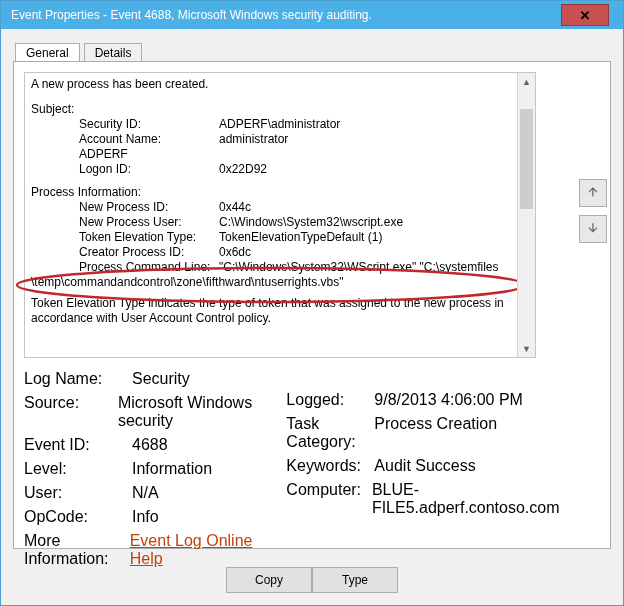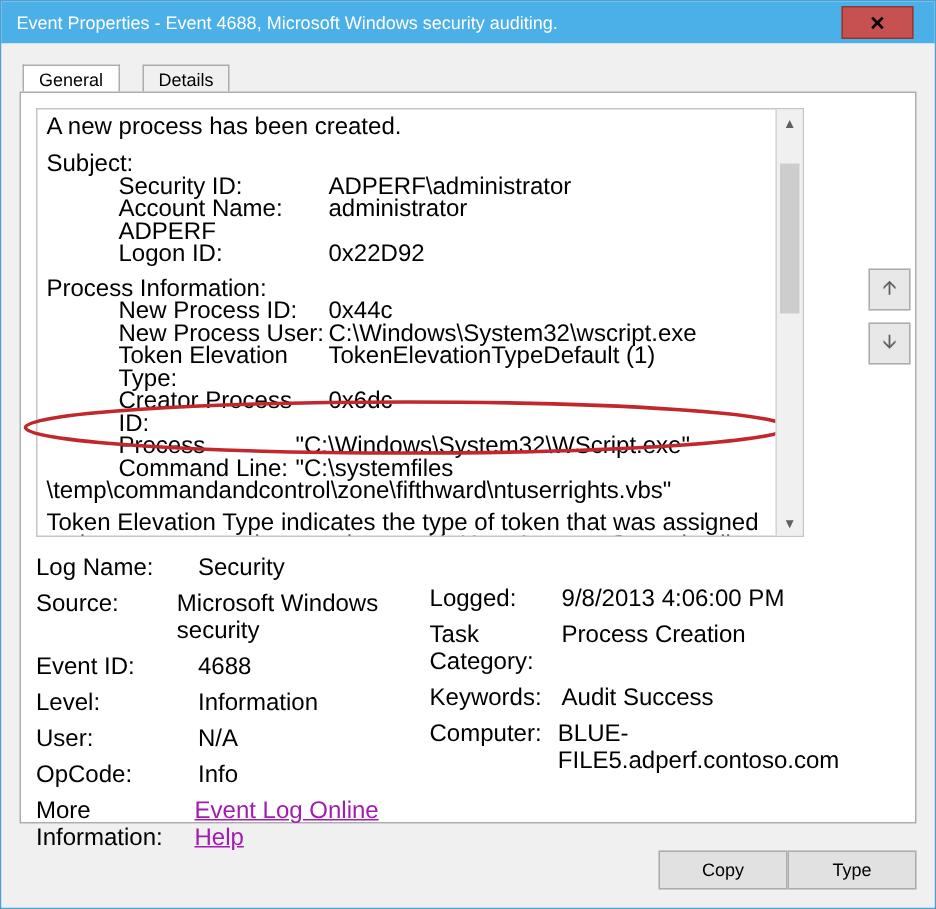--- a/index.html
+++ b/index.html
@@ -3,50 +3,50 @@
 <meta charset="utf-8">
 <style>
   html,body{margin:0;padding:0;font-family:"Segoe UI",Tahoma,sans-serif;font-size:12px;color:#000;background:#fff}
   .window{width:624px;height:606px;box-sizing:border-box;border:1px solid #4ba0d0;background:#fff;position:relative}
   .titlebar{height:28px;background:#4cb0e8;color:#fff;display:flex;align-items:center;padding:0 12px 0 10px;font-size:12px;position:relative}
   .titlebar .title{flex:1;white-space:nowrap}
   .titlebar .close{width:46px;height:20px;background:#c75050;color:#000;display:flex;align-items:center;justify-content:center;font-family:Arial;font-weight:bold;font-size:13px;margin-right:2px;border:1px solid #8e3a3a}
   .client{position:absolute;top:28px;bottom:0;left:0;right:0;background:#f0f0f0;padding:10px 12px 10px 12px;box-sizing:border-box}
   
   .tabstrip{display:flex;align-items:flex-end;height:22px;margin-left:2px}
-  .tab{background:#fff;border:1px solid #acacac;border-bottom:none;padding:2px 10px;font-size:12px;margin-right:15px;position:relative;top:1px}
+  .tab{background:#fff;border:1px solid #acacac;border-bottom:none;padding:2px 10px;font-size:12px;margin-right:4px;position:relative;top:1px}
   .tab.inactive{background:#f0f0f0;top:2px;border-bottom:1px solid #acacac}
   .tabpanel{background:#fff;border:1px solid #acacac;padding:10px 10px 14px 10px;box-sizing:border-box;position:relative}
   
   .descbox{border:1px solid #c5c5c5;height:284px;position:relative;background:#fff}
-  .desc-content{position:absolute;top:0;left:0;right:18px;bottom:0;padding:4px 6px 4px 6px;font-size:16px;line-height:15px;overflow:hidden}
+  .desc-content{position:absolute;top:0;left:0;right:18px;bottom:0;padding:4px 6px 4px 6px;font-size:12px;line-height:15px;overflow:hidden}
   .desc-scroll{position:absolute;top:0;right:0;bottom:0;width:17px;background:#f0f0f0;border-left:1px solid #d4d4d4}
   .desc-scroll .arrow{position:absolute;left:0;right:0;height:17px;display:flex;align-items:center;justify-content:center;font-size:9px;color:#606060}
   .desc-scroll .arrow.up{top:0}
   .desc-scroll .arrow.down{bottom:0}
   .desc-scroll .thumb{position:absolute;left:2px;right:2px;top:36px;height:100px;background:#cdcdcd}
   .row{display:flex}
   .indent1{padding-left:48px}
   .lbl{width:140px}
   .section-title{margin-top:8px}
   .cmdline{position:relative}
   .explain{margin-top:6px}
   
   .grid{display:flex;margin-top:12px;font-size:16px}
   .gcol{display:flex;flex-direction:column;gap:6px}
   .gcol .grow{display:flex}
   .gcol .gl{}
   .gcol .gv{}
-  .link{color:#a21caf;text-decoration:underline}
+  .link{color:#c2410c;text-decoration:underline}
   
   .nav{position:absolute;width:26px;height:26px;border:1px solid #acacac;background:#e8e8e8;display:flex;align-items:center;justify-content:center;font-size:13px;color:#606060}
   .nav.up{right:16px;top:150px}
   .nav.down{right:16px;top:186px}
   
-  .buttons{position:absolute;left:12px;right:12px;bottom:12px;display:flex;justify-content:flex-end}
+  .buttons{position:absolute;left:12px;right:12px;bottom:12px;display:flex;justify-content:center}
   .btn{width:84px;height:24px;border:1px solid #acacac;background:#e1e1e1;display:flex;align-items:center;justify-content:center;font-size:12px}
   
   .ellipse-wrap{position:absolute;pointer-events:none}
   .ellipse-wrap svg{overflow:visible}
 </style>
 </head>
 <body>
 
 <div class="window">
   <div class="titlebar">

